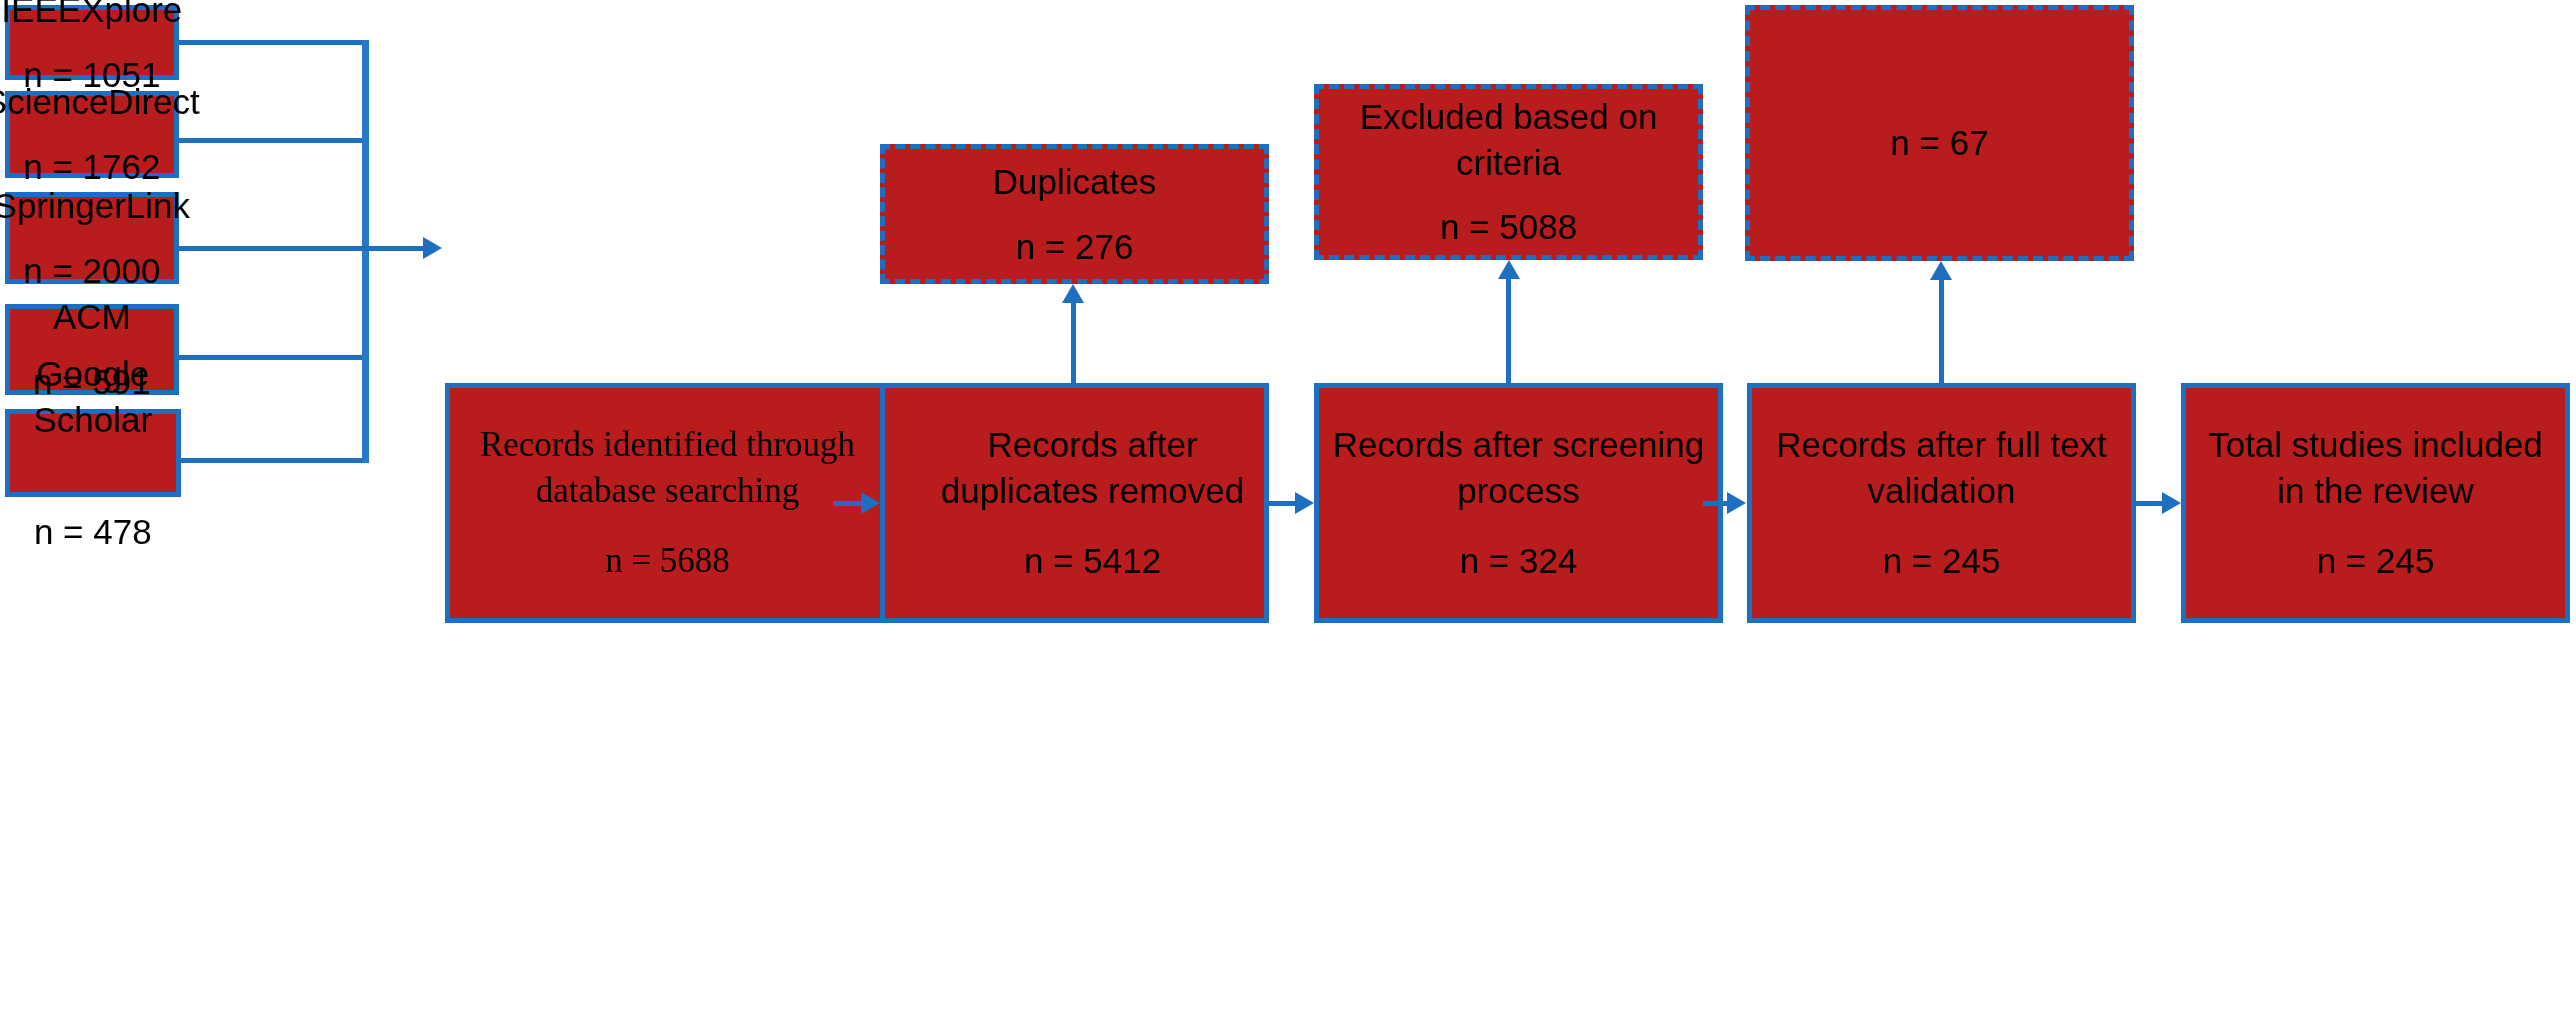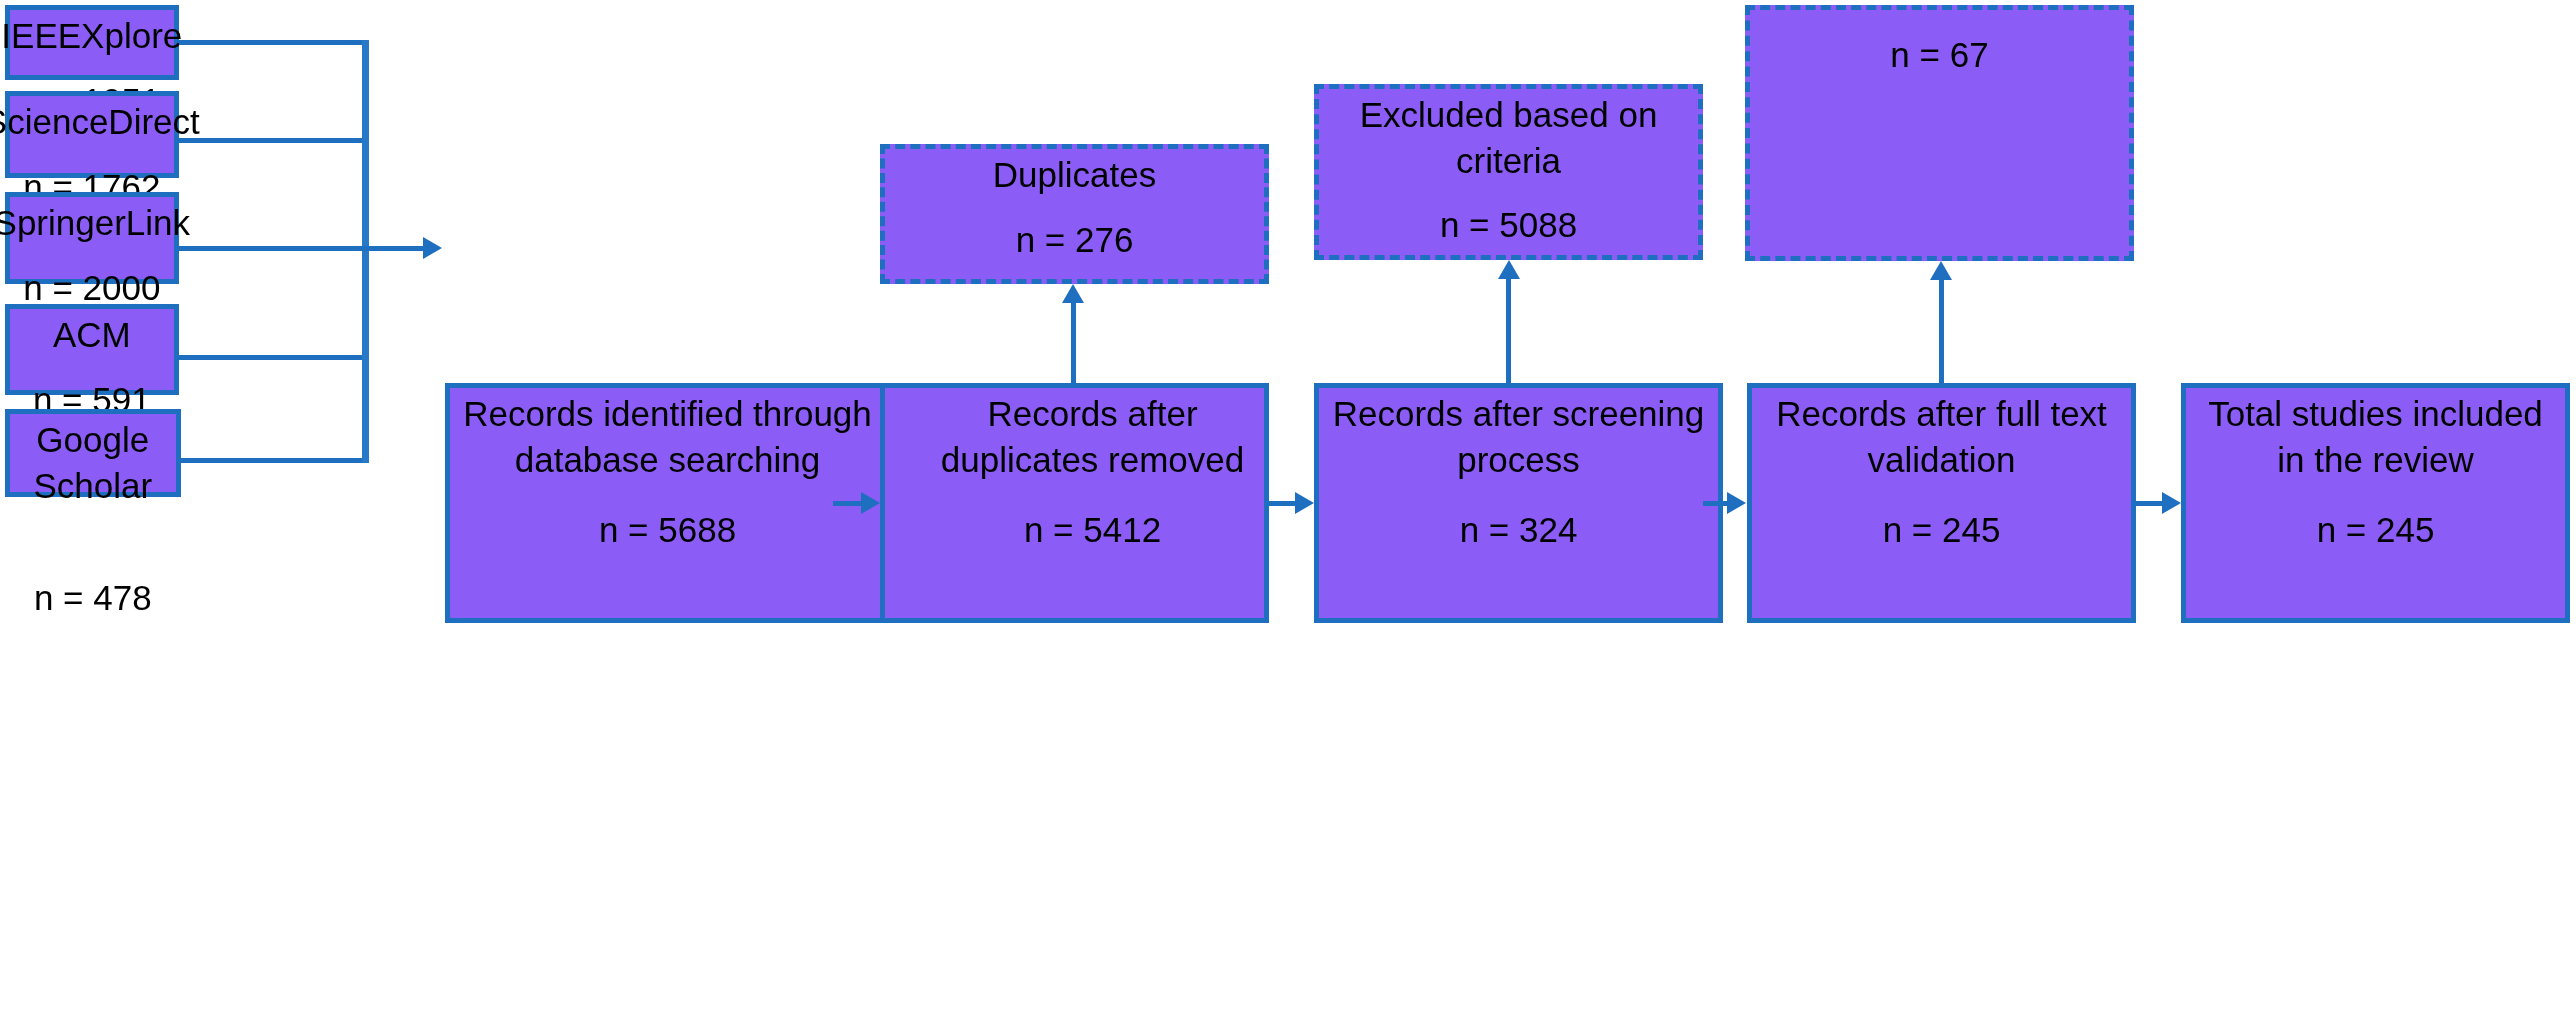--- a/index.html
+++ b/index.html
@@ -14,25 +14,26 @@
   #stage {
     position: relative;
     width: 2576px;
     height: 1020px;
     background: #ffffff;
     overflow: hidden;
   }
   .box {
     position: absolute;
     box-sizing: border-box;
-    background: #8b5cf6;
+    background: #b91c1c;
     border: 5.6px solid #1f6fc0;
     display: flex;
     flex-direction: column;
     align-items: center;
+    justify-content: center;
     text-align: center;
     color: #000000;
     font-size: 35px;
     line-height: 1.30;
     padding: 3.2px 8px;
   }
   .box.dashed {
     border-style: dashed;
     border-width: 5.6px;
   }
@@ -117,21 +118,21 @@
   <div class="line-h" style="left:179px; top:138px; width:189px;"></div>
   <div class="line-h" style="left:179px; top:246px; width:189px;"></div>
   <div class="line-h" style="left:179px; top:355px; width:189px;"></div>
   <div class="line-h" style="left:179px; top:458px; width:189px;"></div>
 
   <div class="bus" style="left:362px; top:40px; height:423px;"></div>
 
   <div class="line-h" style="left:362px; top:246px; width:64px;"></div>
   <div class="arrow-r" style="left:423px; top:237px;"></div>
 
-  <div class="box" style="left:445px; top:383px; width:445px; height:240px;">
+  <div class="box" style="left:445px; top:383px; width:445px; height:240px;font-family:Liberation Serif, serif;">
     <span class="label">Records identified through database searching</span>
     <span class="count">n = 5688</span>
   </div>
 
   <div class="box" style="left:880px; top:383px; width:389px; height:240px;padding-left:44px;">
     <span class="label">Records after duplicates removed</span>
     <span class="count">n = 5412</span>
   </div>
 
   <div class="box" style="left:1314px; top:383px; width:409px; height:240px;">

